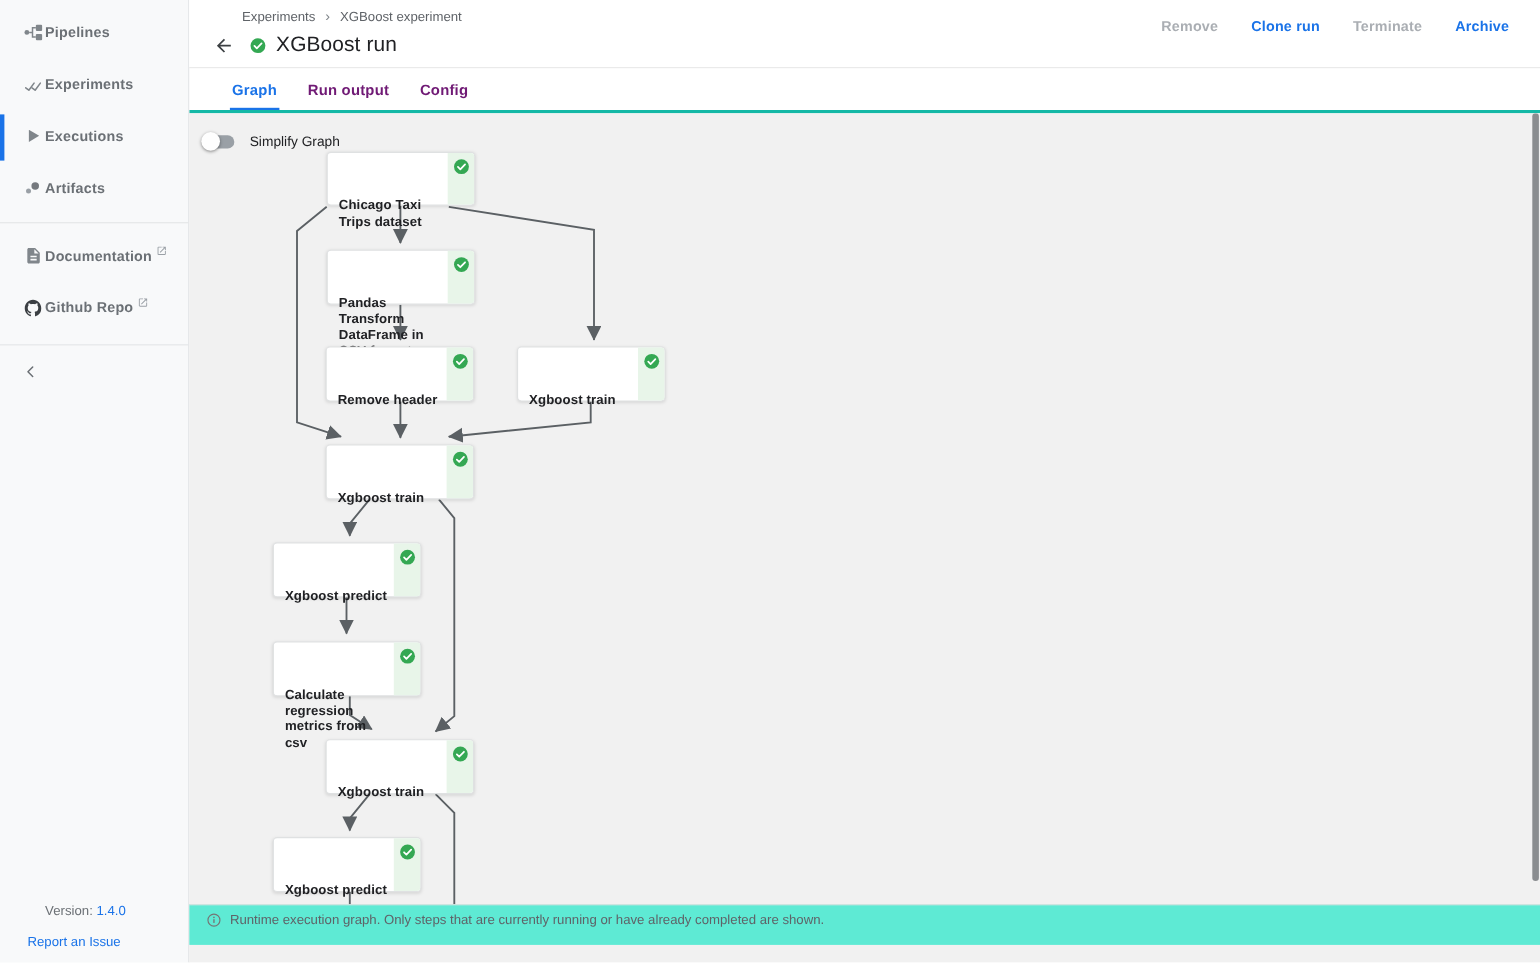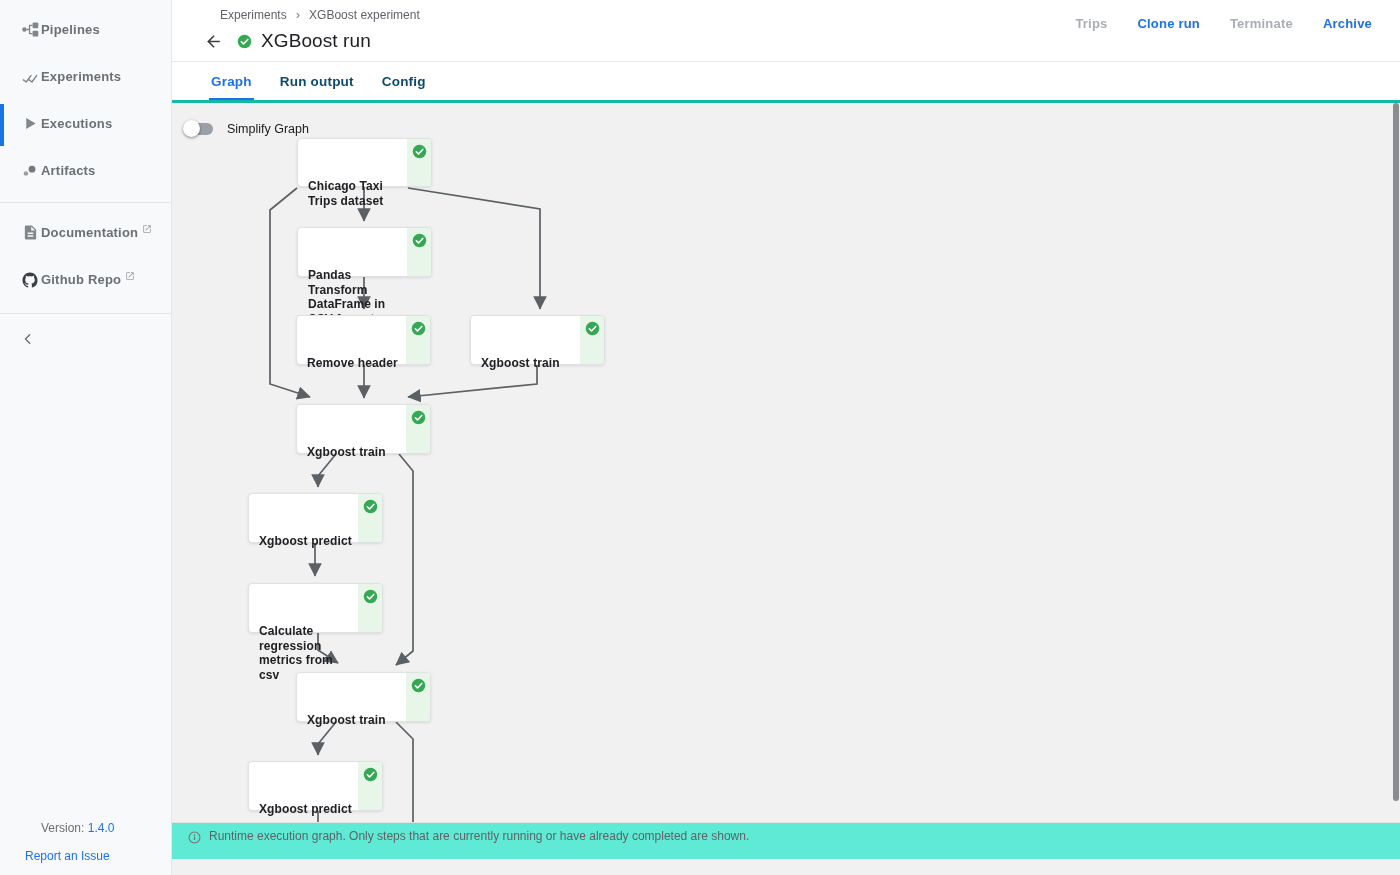--- a/index.html
+++ b/index.html
@@ -22,33 +22,33 @@
   .version-line { font-size:12px; color:#6b7075; margin-bottom:14px;margin-left:16px; }
   .version-line a, .report-link { color:#1a73e8; text-decoration:none; font-size:12px; cursor:pointer; }
   .report-link { display:block; }
 
   
   .main { flex:1; display:flex; flex-direction:column; min-width:0; }
   .header { height:62px; background:#fff; border-bottom:1px solid #e8e8e8; position:relative; }
   .breadcrumb { position:absolute; left:48px; top:7px; font-size:12px; color:#5f6368; display:flex; align-items:center; gap:9px; }
   .breadcrumb .crumb { cursor:pointer; }
   .breadcrumb .sep { color:#80868b; font-size:13px; }
-  .title-row { position:absolute; left:29px; top:29px; display:flex; align-items:center; }
+  .title-row { position:absolute; left:19px; top:29px; display:flex; align-items:center; }
   .back-btn { width:24px; height:24px; display:flex; align-items:center; justify-content:center; cursor:pointer; }
   .title-check { margin-left:12px; display:flex; }
   .page-title { margin-left:9px; font-size:19px; color:#202124; font-weight:500; letter-spacing:.1px; }
   .actions { position:absolute; right:28px; top:16px; display:flex; gap:30px; }
   .action-btn { font-size:13px; font-weight:700; letter-spacing:.2px; background:none; border:none;
     cursor:pointer; font-family:inherit; }
   .action-btn.enabled { color:#1a73e8; }
   .action-btn.disabled { color:#aaaeb3; cursor:default; }
 
   .tabbar { height:41px; background:#fff; display:flex; align-items:stretch; padding-left:25px; border-bottom:3px solid #14b8a6; }
   .tab { display:flex; align-items:center; margin:0 14px; font-size:13.5px; font-weight:600;
-    color:#0c4a6e; cursor:pointer; position:relative; letter-spacing:.2px; }
+    color:#701a75; cursor:pointer; position:relative; letter-spacing:.2px; }
   .tab.active { color:#1a73e8; }
   .tab.active::after { content:""; position:absolute; left:-2px; right:-2px; bottom:0; height:2px; background:#1a73e8; }
 
   
   .graph-area { position:relative; flex:1; background:#f1f1f1; overflow:hidden; }
   .toggle-row { position:absolute; left:13px; top:18px; display:flex; align-items:center; z-index:5; }
   .switch { position:relative; width:29px; height:15px; cursor:pointer; }
   .switch .track { position:absolute; left:2px; top:2px; width:26px; height:12px; border-radius:7px; background:#9aa0a6; }
   .switch .knob { position:absolute; left:-2px; top:-1px; width:17px; height:17px; border-radius:50%;
     background:#fefefe; box-shadow:0 1px 3px rgba(0,0,0,.45); }
@@ -191,21 +191,21 @@
         </span>
         <span class="title-check">
           <svg width="15" height="15" viewBox="0 0 16 16">
               <circle cx="8" cy="8" r="7.2" fill="#34a853"></circle>
               <path d="M4.6 8.3l2.3 2.3 4.6-4.8" fill="none" stroke="#fff" stroke-width="1.7" stroke-linecap="round" stroke-linejoin="round"></path>
             </svg>
         </span>
         <span class="page-title">XGBoost run</span>
       </div>
       <div class="actions">
-        <button class="action-btn disabled">Trips</button>
+        <button class="action-btn disabled">Remove</button>
         <button class="action-btn enabled">Clone run</button>
         <button class="action-btn disabled">Terminate</button>
         <button class="action-btn enabled">Archive</button>
       </div>
     </div>
 
     <div class="tabbar">
       <div class="tab active">Graph</div>
       <div class="tab">Run output</div>
       <div class="tab">Config</div>

